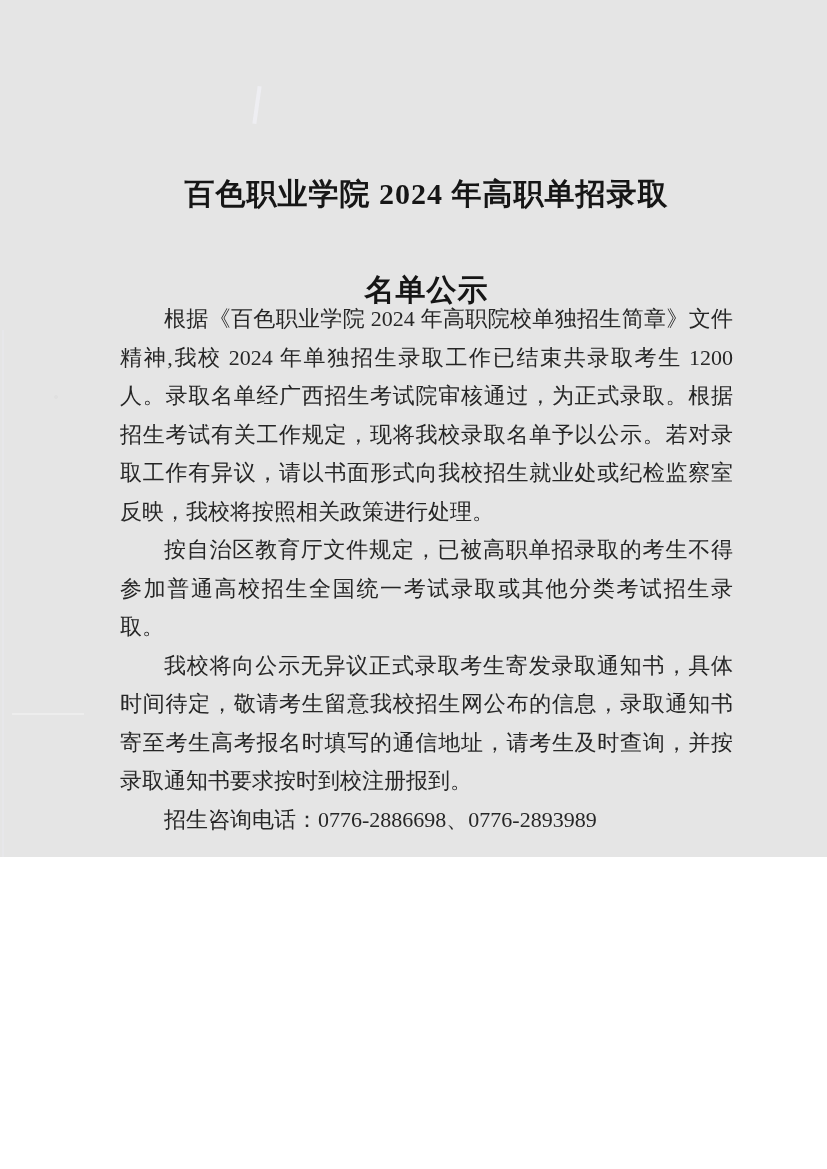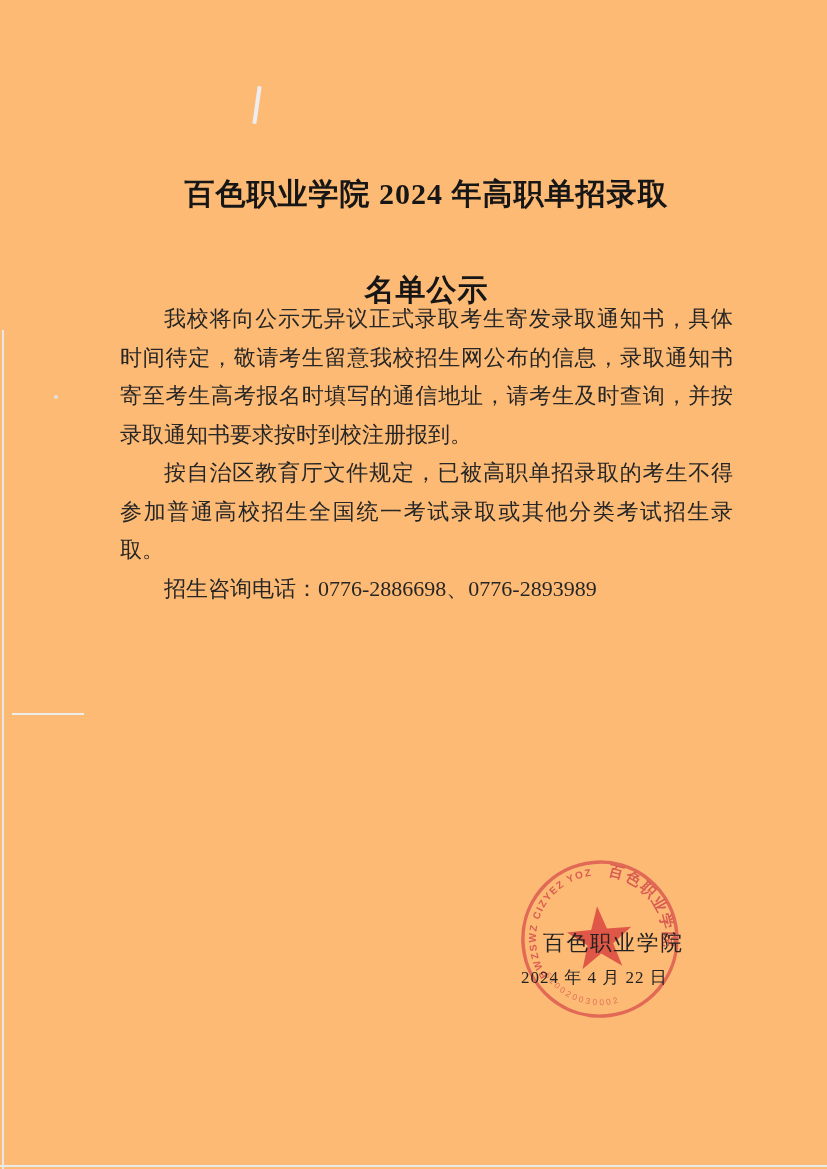--- a/index.html
+++ b/index.html
@@ -1,19 +1,19 @@
 <!DOCTYPE html>
 <html><head>
 <meta charset="utf-8">
 <style>
   html,body{margin:0;padding:0;background:#ffffff;}
   .page{
     position:relative;
-    width:827px;height:1169px;
-    background:#fdba74;
+    width:827px;height:857px;
+    background:#e5e5e5;
     overflow:hidden;
     font-family:"Liberation Serif","DejaVu Serif",serif;
     color:#262626;
   }
   
   .edge-left{position:absolute;left:2px;top:330px;width:2px;height:839px;background:#e7e7ea;}
   .edge-bottom{position:absolute;left:0;top:1165px;width:827px;height:2px;background:#eaeaea;}
   .speck-a{position:absolute;left:255px;top:86px;width:4px;height:38px;background:#eeeef2;transform:rotate(8deg);}
   .speck-b{position:absolute;left:54px;top:395px;width:4px;height:4px;background:#e0e0e0;border-radius:50%;}
   .smudge{position:absolute;left:12px;top:713px;width:72px;height:2px;background:#ededed;}
@@ -71,22 +71,23 @@
   <div class="edge-left"></div>
   <div class="edge-bottom"></div>
   <div class="speck-a"></div>
   <div class="speck-b"></div>
   <div class="smudge"></div>
 
   <h1 class="title title-1">百色职业学院 2024 年高职单招录取</h1>
   <h1 class="title title-2">名单公示</h1>
 
   <div class="body-text">
+    <p>根据《百色职业学院 2024 年高职院校单独招生简章》文件精神,我校 2024 年单独招生录取工作已结束共录取考生 1200 人。录取名单经广西招生考试院审核通过，为正式录取。根据招生考试有关工作规定，现将我校录取名单予以公示。若对录取工作有异议，请以书面形式向我校招生就业处或纪检监察室反映，我校将按照相关政策进行处理。</p>
+    <p>按自治区教育厅文件规定，已被高职单招录取的考生不得参加普通高校招生全国统一考试录取或其他分类考试招生录取。</p>
     <p>我校将向公示无异议正式录取考生寄发录取通知书，具体时间待定，敬请考生留意我校招生网公布的信息，录取通知书寄至考生高考报名时填写的通信地址，请考生及时查询，并按录取通知书要求按时到校注册报到。</p>
-    <p>按自治区教育厅文件规定，已被高职单招录取的考生不得参加普通高校招生全国统一考试录取或其他分类考试招生录取。</p>
     <p class="contact">招生咨询电话：0776-2886698、0776-2893989</p>
   </div>
 
   <svg class="seal" viewBox="0 0 180 180" xmlns="http://www.w3.org/2000/svg">
     <defs>
       <path id="arcZhuang" d="M 33.6 121 A 64 64 0 0 1 89 25" fill="none"></path>
       <path id="arcCn" d="M 102.3 26.4 A 64 64 0 0 1 152 100.1" fill="none"></path>
       <path id="arcSerial" d="M 30.7 120 A 66 66 0 0 0 147.3 120" fill="none"></path>
     </defs>
     <circle class="ring" cx="89" cy="89" r="77"></circle>

